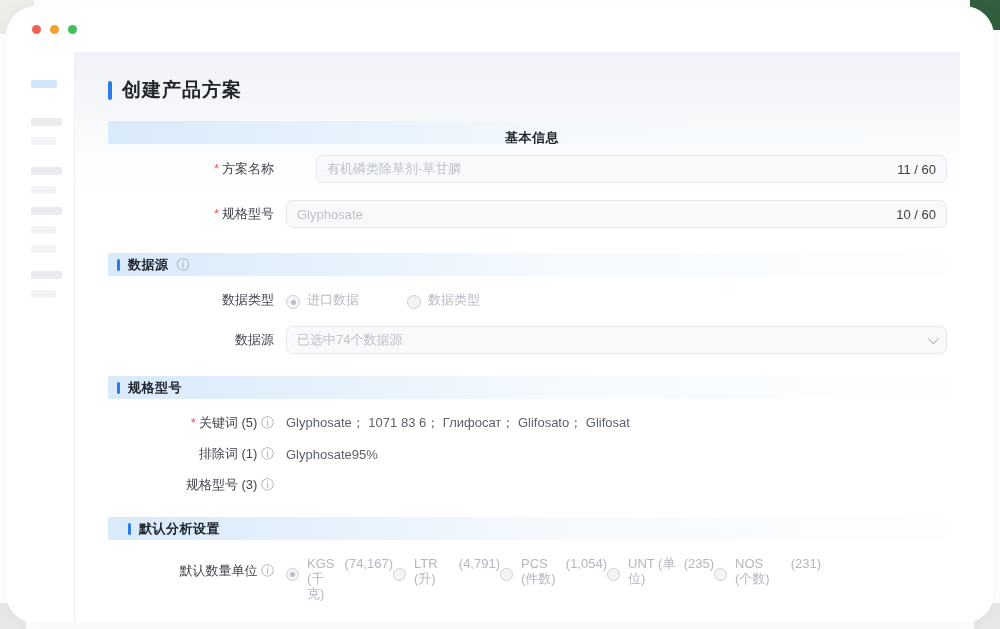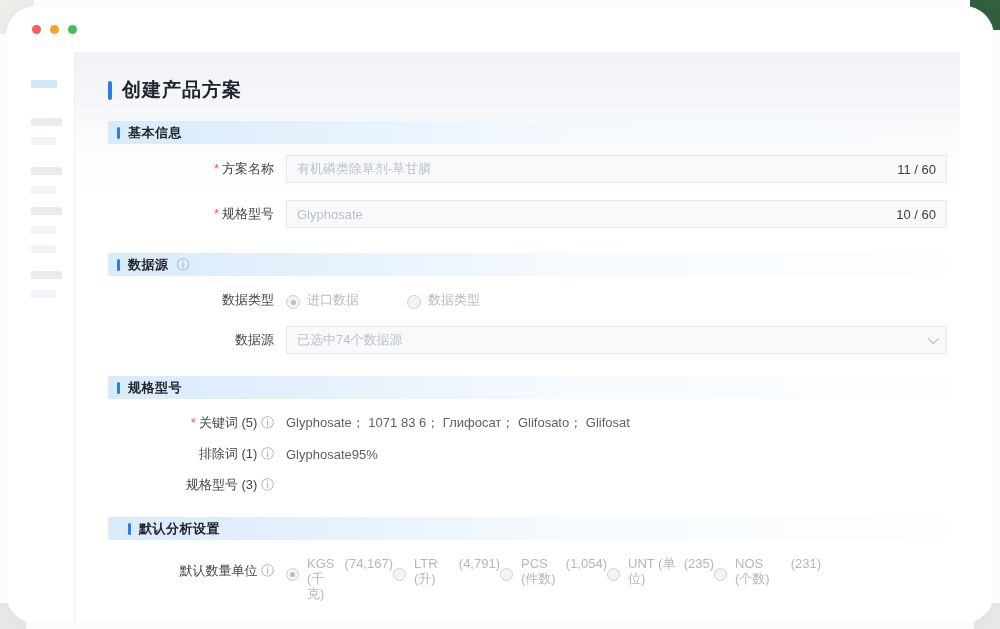--- a/index.html
+++ b/index.html
@@ -46,21 +46,21 @@
             background:linear-gradient(90deg,#d9eafb 0%,#e5f1fc 25%,rgba(243,249,254,.75) 55%,rgba(248,251,254,.25) 100%); }
   .bbar { width:3px; height:12px; border-radius:1.5px; background:#2a7de8; }
   .btext { font-size:13px; font-weight:bold; color:#20242b; letter-spacing:.5px; }
   .info { font-size:13px; color:#a6acb4; line-height:1; font-weight:normal; }
 
   .row { display:flex; align-items:center; }
   .label { width:178px; flex:0 0 178px; text-align:right; font-size:13px; color:#41454e;
            padding-right:12px; white-space:nowrap; }
   .req { color:#f0564f; margin-right:3px; }
 
-  .input { flex:1; height:28px; background:#f8f9fb; border:1px solid #e5e8ec; border-radius:0;
+  .input { flex:1; height:28px; background:#f8f9fb; border:1px solid #e5e8ec; border-radius:7px;
            display:flex; align-items:center; padding:0 10px; }
   .val { flex:1; font-size:13px; color:#bdc2c9; overflow:hidden; white-space:nowrap; }
   .counter { font-size:13px; color:#404040; margin-left:8px; }
 
   .chev { width:8px; height:8px; border-right:1.6px solid #aeb3bb; border-bottom:1.6px solid #aeb3bb;
           transform:rotate(45deg) translateY(-2px); margin-left:8px; }
 
   .radios { display:flex; gap:48px; }
   .radio { display:flex; align-items:flex-end; gap:7px; font-size:13px; color:#b6bac1; cursor:default; }
   .rc { width:14px; height:14px; border-radius:50%; border:1px solid #ccd0d6; background:#f3f4f6;
@@ -68,21 +68,21 @@
   .rc.checked::after { content:""; width:5px; height:5px; border-radius:50%; background:#b9bec6; }
 
   .value-text { font-size:13px; color:#5b626c; }
 
   .units { display:flex; }
   .unit { display:flex; gap:8px; width:107px; flex:0 0 107px; }
   .unit + .unit { margin-left:0; }
   .unit .rc { margin-top:12px; width:13px; height:13px; flex-basis:13px; }
   .ulines { display:flex; flex-direction:row; gap:7px; font-size:13px; color:#b3b8bf; line-height:15px; }
 
-  .mt18 { margin-top:18px; } .mt11 { margin-top:11px; } .mt16 { margin-top:16px; }
+  .mt18 { margin-top:18px;flex-direction:column; } .mt11 { margin-top:11px;gap:30px; } .mt16 { margin-top:16px; }
   .mt15 { margin-top:15px; } .mt25 { margin-top:25px; } .mt22 { margin-top:22px; }
   .mt13 { margin-top:13px; } .mt23 { margin-top:23px;padding-left:20px; } .mt17b { margin-top:17px; }
 </style>
 </head>
 <body>
 
 <div class="corner c-tl"></div>
 <div class="corner c-tr"></div>
 <div class="corner c-bl"></div>
 <div class="corner c-br"></div>

